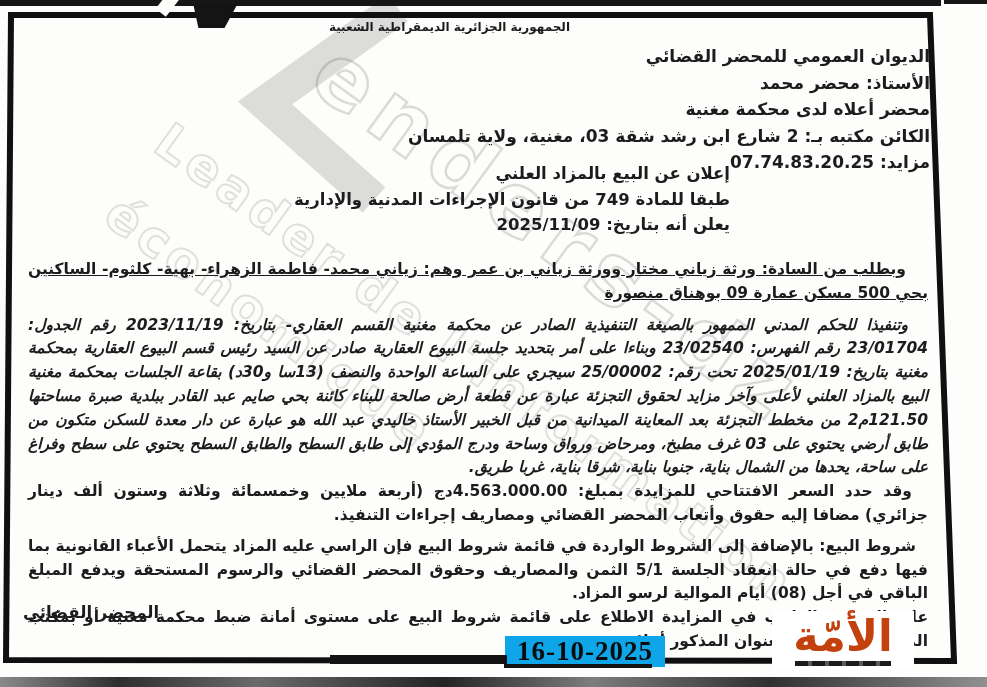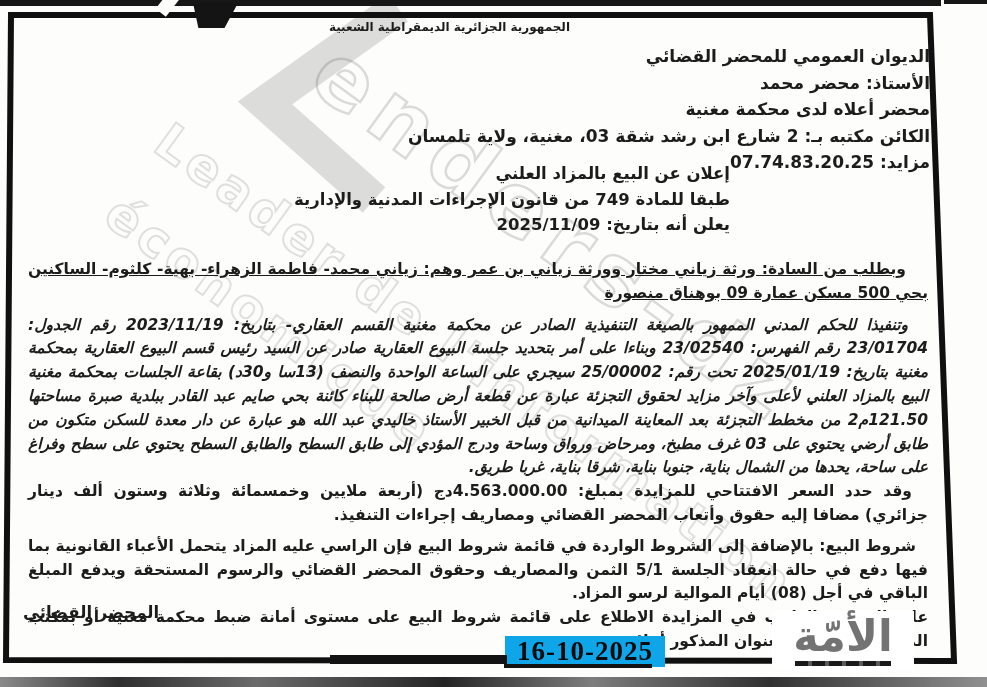--- a/index.html
+++ b/index.html
@@ -39,21 +39,21 @@
   .body-text p{margin:0;}
   .p1{text-indent:22px;margin-bottom:8px !important;text-decoration:underline;}
   .p2{text-indent:20px;font-style:italic;}
   .p3{text-indent:16px;}
   .p4{text-indent:12px;margin-top:7px !important;}
   .signature{position:absolute;left:23px;top:603px;font-size:16.5px;direction:rtl;z-index:3;}
   .pub-date{position:absolute;left:505px;top:636px;z-index:6;background:#0ea5e9;padding:0 12px;
     font-family:"Liberation Serif",serif;font-weight:bold;font-size:27px;letter-spacing:1px;color:#0c0c0c;}
   .logo-box{position:absolute;left:772px;top:611px;width:142px;height:59px;background:#fff;z-index:6;
     display:flex;flex-direction:column;align-items:center;justify-content:center;}
-  .logo-text{font-size:43px;line-height:1;color:#737373;font-weight:bold;direction:rtl;}
+  .logo-text{font-size:43px;line-height:1;color:#c2410c;font-weight:bold;direction:rtl;}
   .logo-tagline{width:96px;height:5px;margin-top:3px;
     background:repeating-linear-gradient(90deg,#1b1b1b 0 13px,#5a5a5a 13px 17px);}
 </style>
 </head>
 <body>
 
 <div class="page">
 
   <svg class="wm-band" width="987" height="687">
     <polyline points="398,8 265,103 374,200" fill="none" stroke="rgba(0,0,0,0.13)" stroke-width="34"></polyline>

